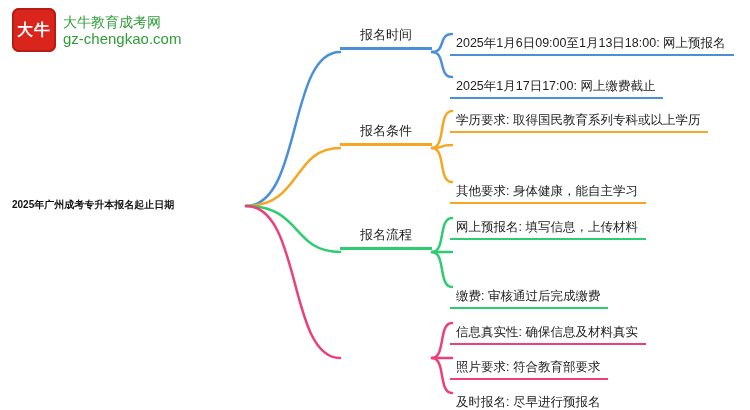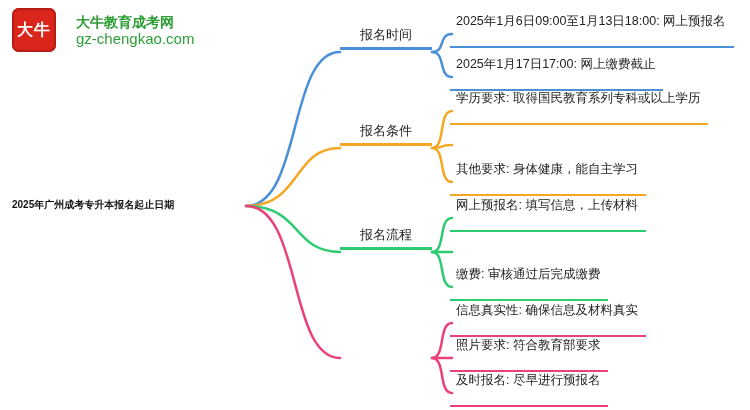--- a/index.html
+++ b/index.html
@@ -14,31 +14,31 @@
     position:absolute;left:12px;top:196px;font-size:10px;font-weight:700;
     color:#111;white-space:nowrap;line-height:18px;
   }
   .branch{
     position:absolute;left:340px;width:92px;text-align:center;
     font-size:13px;color:#222;line-height:16px;padding-bottom:4px;
     border-bottom:3px solid #999;white-space:nowrap;
   }
   .leaf{
     position:absolute;left:450px;font-size:12.5px;color:#222;line-height:16px;
-    padding:0 8px 17px 6px;border-bottom:2.5px solid #999;white-space:nowrap;
+    padding:0 8px 3px 6px;border-bottom:2.5px solid #999;white-space:nowrap;margin-top:22px;
   }
 
-  .logo{position:absolute;left:12px;top:8px;display:flex;align-items:flex-start;gap:20px;}
+  .logo{position:absolute;left:12px;top:8px;display:flex;align-items:flex-start;gap:7px;}
   .logo-box{
     width:44px;height:44px;background:#d9251c;border-radius:7px;
     display:flex;align-items:center;justify-content:center;
     color:#fff;font-weight:700;font-size:16px;letter-spacing:1px;
     box-shadow:inset 0 0 0 2px #b71c14;
   }
-  .logo-name{font-size:14px;font-weight:700;color:#2e9e36;line-height:20px;margin-top:4px;}
+  .logo-name{font-size:14px;font-weight:400;color:#2e9e36;line-height:20px;margin-top:4px;}
   .logo-url{font-size:15px;color:#2e9e36;line-height:14px;}
 </style>
 </head>
 <body>
 
 <div class="stage">
 
   <svg class="links" width="750" height="410" viewBox="0 0 750 410">
 
     <path d="M246,206 C302,206 288,52 340,52" stroke="#4a90d9"></path>

